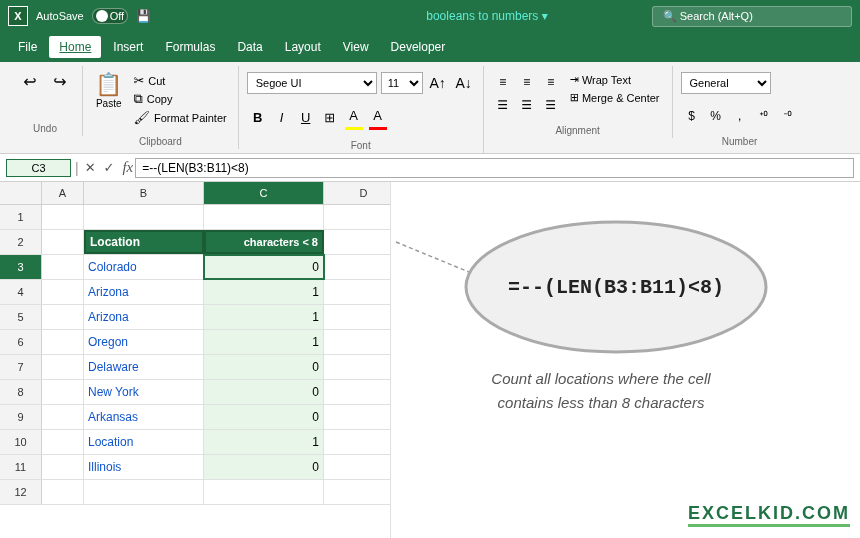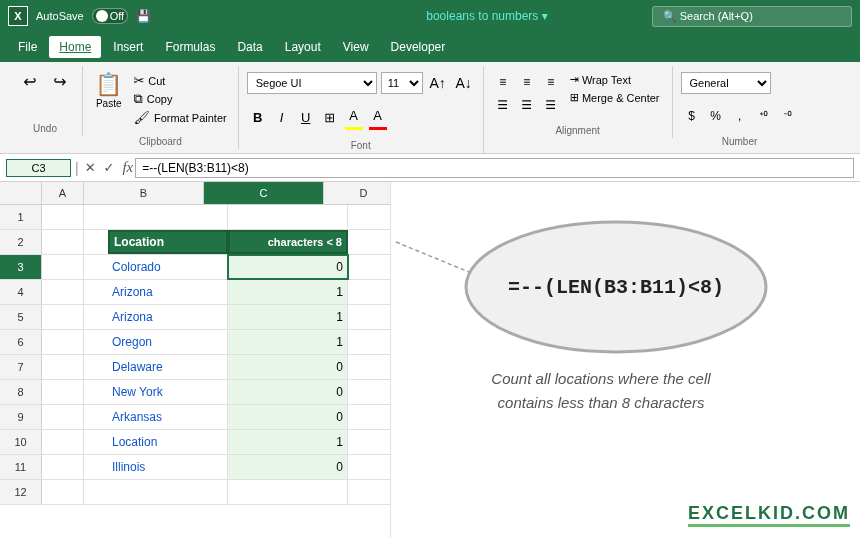--- a/index.html
+++ b/index.html
@@ -256,21 +256,21 @@
       padding: 0 4px;
       font-size: 12px;
       overflow: hidden;
       white-space: nowrap;
     }
     .cell.selected-cell {
       outline: 2px solid #217346;
       outline-offset: -1px;
       z-index: 2;
     }
-    .cell.col-b { width: 120px; min-width: 120px; margin-left: 24px; }
+    .cell.col-b { width: 120px; min-width: 120px; }
     .cell.col-c { width: 120px; min-width: 120px; text-align: right; justify-content: flex-end; }
     .cell.col-a { width: 42px; min-width: 42px; }
     .col-header.col-a { width: 42px; min-width: 42px; }
     .col-header.col-b { width: 120px; min-width: 120px; }
     .col-header.col-c { width: 120px; min-width: 120px; }
     .col-header.col-d { width: 80px; min-width: 80px; }
     .cell.col-d { width: 80px; min-width: 80px; }
 
     
     .cell.header-b {

